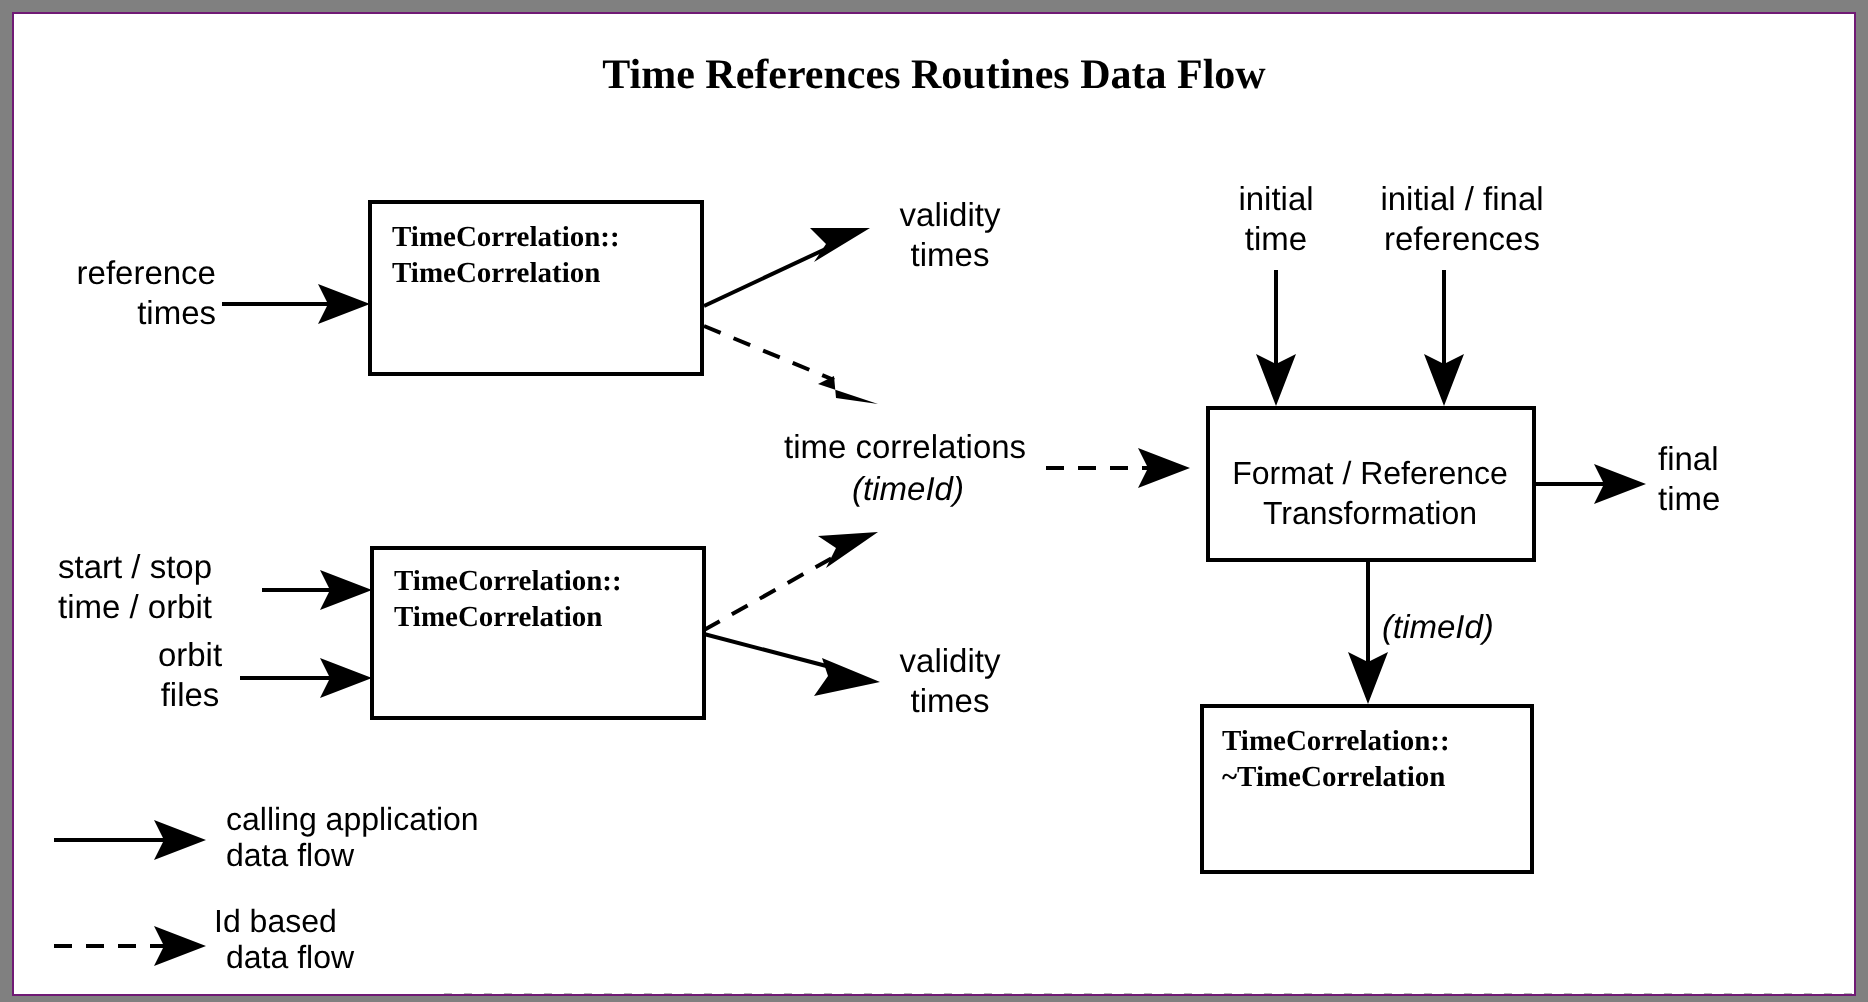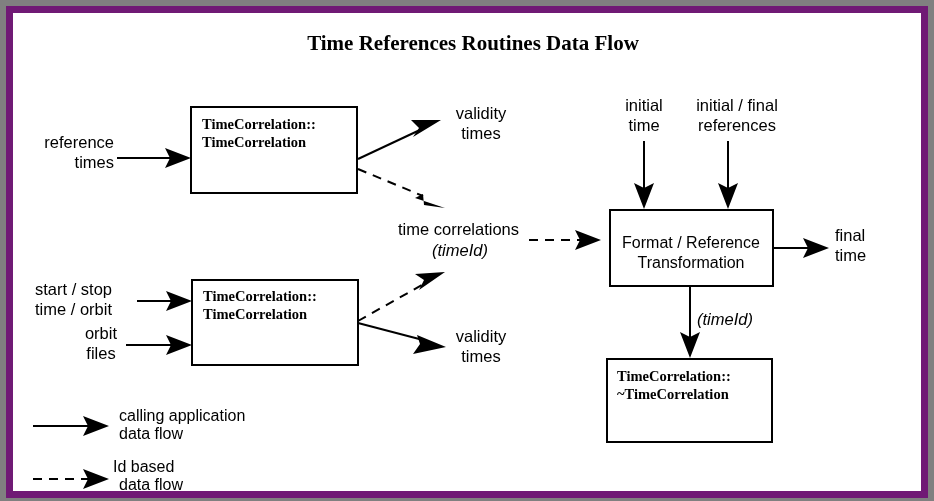--- a/index.html
+++ b/index.html
@@ -15,21 +15,21 @@
     overflow: hidden;
     font-family: "Liberation Sans", sans-serif;
   }
   #canvas {
     position: absolute;
     left: 6px;
     top: 6px;
     width: 922px;
     height: 492px;
     background: #ffffff;
-    border: 7px solid #701a75;
+    border: 1px solid #701a75;
     box-sizing: border-box;
     overflow: hidden;
   }
   svg#diagram {
     position: absolute;
     left: 0;
     top: 0;
     width: 922px;
     height: 492px;
     display: block;

